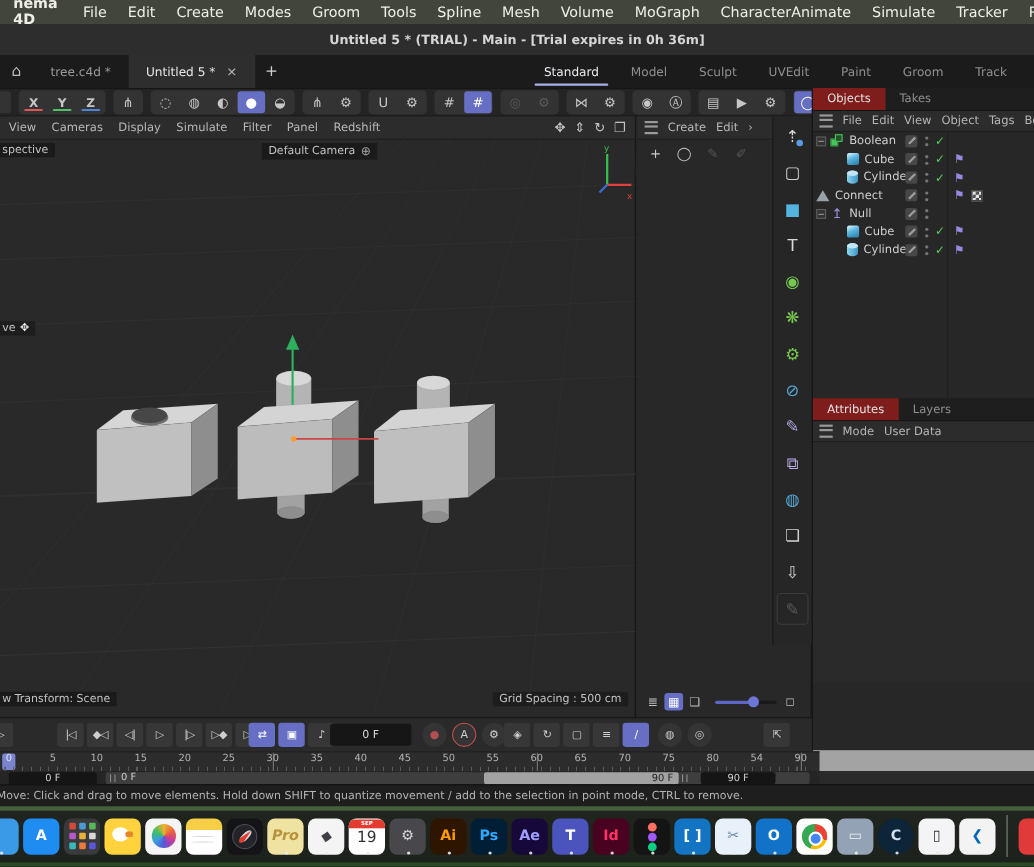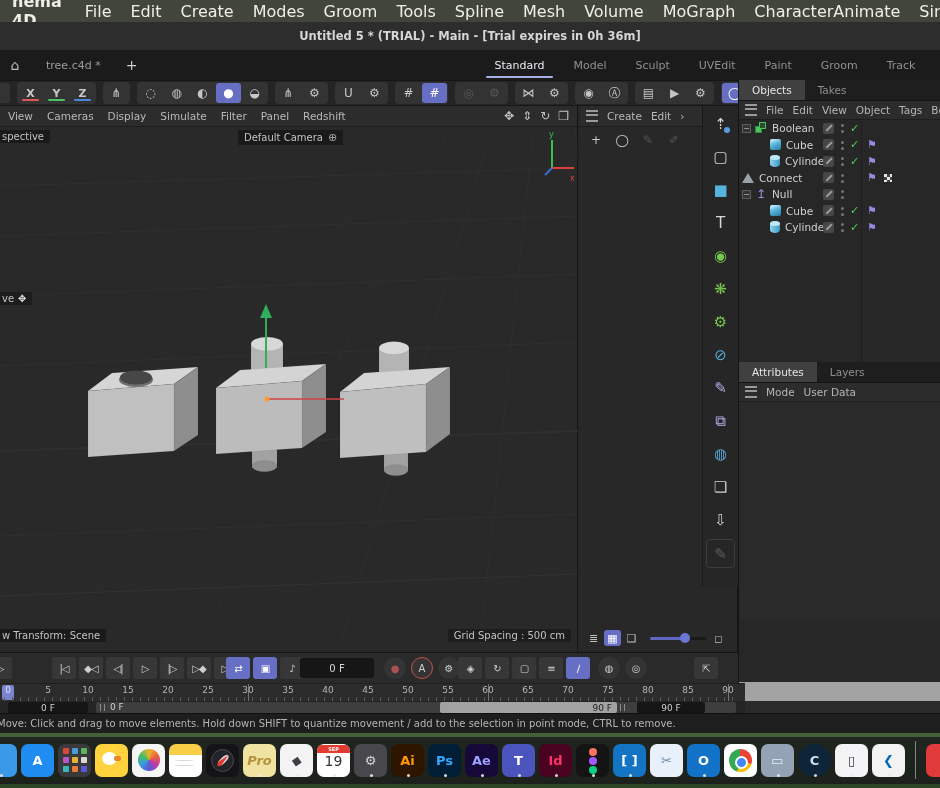--- a/index.html
+++ b/index.html
@@ -2,21 +2,21 @@
 <html><head>
 <meta charset="utf-8">
 <style>
   html,body{margin:0;padding:0;background:#111;}
   #screen{position:relative;width:940px;height:788px;overflow:hidden;background:#262626;
     font-family:"DejaVu Sans","Liberation Sans",sans-serif;color:#c8c8c8;font-size:11px;}
   .abs{position:absolute;}
 
   
   #menubar{left:0;top:0;width:940px;height:22px;background:#42453b;display:flex;align-items:center;
-    padding:0 12px;box-sizing:border-box;color:#eef0e8;font-size:16px;}
+    padding:0 12px;box-sizing:border-box;color:#eef0e8;font-size:13px;}
   #menubar-items{display:flex;gap:19px;align-items:center;}
   .mb-app{font-weight:bold;margin-right:4px;}
   #menubar-right{margin-left:auto;display:flex;gap:19px;}
   .mb-item{white-space:nowrap;}
 
   
   #titlebar{left:0;top:22px;width:940px;height:28px;background:#2d2d2d;border-bottom:1px solid #1a1a1a;
     display:flex;align-items:center;justify-content:center;color:#d6d6d6;font-weight:bold;font-size:11.5px;}
 
   
@@ -85,21 +85,21 @@
   #tool-strip{left:702px;top:106px;width:36px;height:480px;background:#262626;border-left:1px solid #1a1a1a;
     display:flex;flex-direction:column;align-items:center;gap:6px;padding-top:4px;box-sizing:border-box;}
   .ts-icon{width:27px;height:27px;display:flex;align-items:center;justify-content:center;font-size:15px;position:relative;flex:none;}
   .ts-icon.boxed{border:1px solid #3c3c3c;border-radius:4px;}
   .ts-dot{position:absolute;right:4px;bottom:4px;width:6px;height:6px;border-radius:50%;}
 
   
   #rightcol{left:738px;top:80px;width:202px;height:633px;background:#272727;border-left:1px solid #141414;box-sizing:border-box;}
   .panel-tabs{height:20px;background:#1e1e1e;display:flex;align-items:stretch;border-bottom:1px solid #151515;}
   .p-tab{display:flex;align-items:center;padding:0 13px;color:#8f8f8f;font-size:10.5px;}
-  .p-tab.active{background:#404040;color:#e4e4e4;}
+  .p-tab.active{background:#7f1d1d;color:#e4e4e4;}
   .panel-menu{height:18px;background:#2c2c2c;border-bottom:1px solid #1e1e1e;display:flex;align-items:center;
     gap:9px;padding:0 6px;color:#b5b5b5;font-size:10.5px;white-space:nowrap;overflow:hidden;}
   #om-tree{position:relative;height:242px;background:#272727;overflow:hidden;}
   #om-tree::before{content:"";position:absolute;left:122px;top:0;bottom:0;width:1px;background:#1e1e1e;}
   .om-row{position:relative;height:16.5px;display:flex;align-items:center;}
   .om-left{display:flex;align-items:center;height:100%;}
   .om-exp{width:9px;height:9px;border:1px solid #5e5e5e;background:#333;color:#bbb;font-size:8px;line-height:7px;
     text-align:center;margin-right:4px;flex:none;box-sizing:border-box;}
   .om-joint{width:13px;flex:none;}
   .om-label{color:#cfcfcf;font-size:10.5px;white-space:nowrap;}
@@ -222,20 +222,24 @@
   <div id="titlebar" class="abs">
     <span>Untitled 5 * (TRIAL) - Main - [Trial expires in 0h 36m]</span>
   </div>
 
   <div id="tabrow" class="abs">
     <div id="doctabs">
       <div class="home-btn">⌂</div>
     <div class="doc-tab">
           <div>tree.c4d *</div>
         </div>
+        <div class="doc-tab active">
+          <div>Untitled 5 *</div>
+          <div class="doc-close">×</div>
+        </div>
       </div>
     <div class="add-tab">+</div>
 
   <div id="layouttabs">
         <div class="lt-tab active">Standard</div>
         <div class="lt-tab">Model</div>
         <div class="lt-tab">Sculpt</div>
         <div class="lt-tab">UVEdit</div>
         <div class="lt-tab">Paint</div>
         <div class="lt-tab">Groom</div>
@@ -613,21 +617,21 @@
         <div class="tick-label" style="left: 288px;">35</div>
         <div class="tick-label" style="left: 328px;">40</div>
         <div class="tick-label" style="left: 368px;">45</div>
         <div class="tick-label" style="left: 408px;">50</div>
         <div class="tick-label" style="left: 448px;">55</div>
         <div class="tick-label" style="left: 488px;">60</div>
         <div class="tick-label" style="left: 528px;">65</div>
         <div class="tick-label" style="left: 568px;">70</div>
         <div class="tick-label" style="left: 608px;">75</div>
         <div class="tick-label" style="left: 648px;">80</div>
-        <div class="tick-label" style="left: 688px;">85</div>
+        <div class="tick-label" style="left: 688px;">54</div>
         <div class="tick-label" style="left: 728px;">90</div>
       </div>
     <div id="tl-range">
       <div id="rg-start">0 F</div>
       <div id="rg-track">
         <div class="h1"></div>
         <div id="rg-s-label">0 F</div>
         <div id="rg-fill">90 F</div>
         <div id="rg-h2"></div>
         <div id="rg-end">90 F</div>

